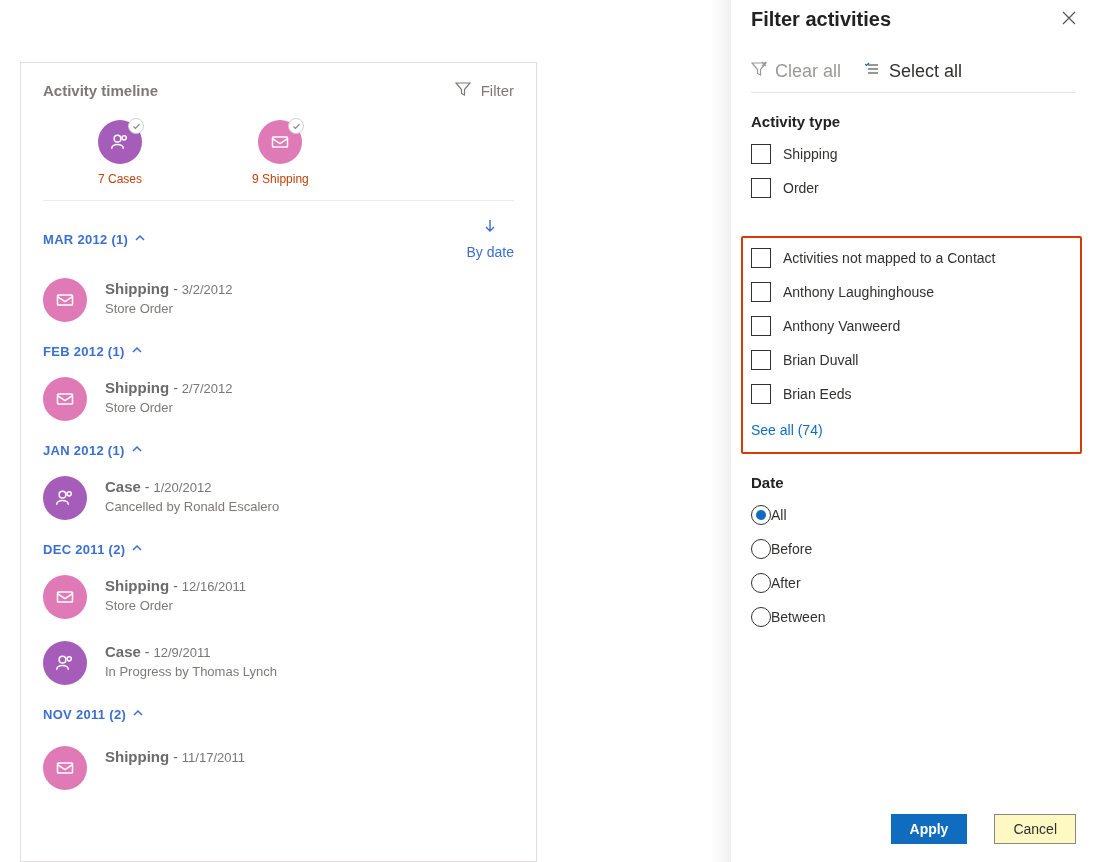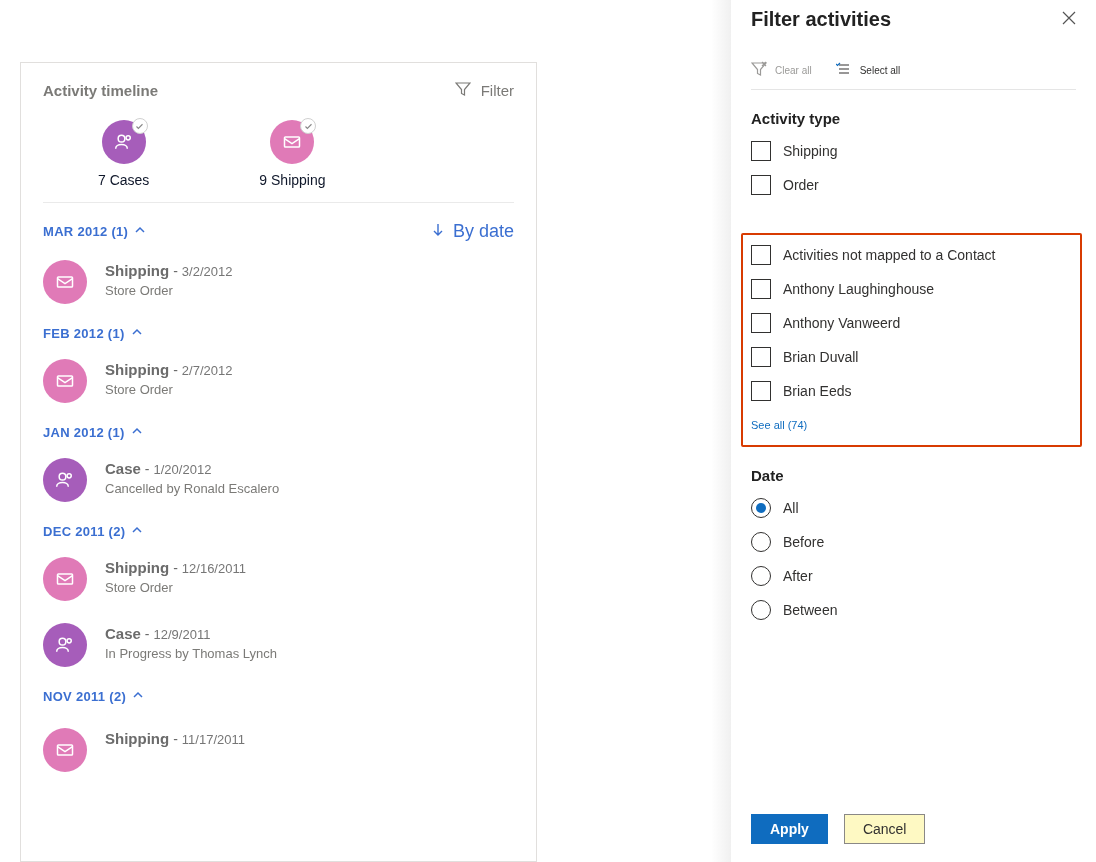--- a/index.html
+++ b/index.html
@@ -79,22 +79,22 @@
   height: 16px;
   border-radius: 50%;
   background: #fff;
   border: 1px solid #d0d0d0;
   display: flex;
   align-items: center;
   justify-content: center;
 }
 .check-badge svg { width: 9px; height: 9px; }
 .summary-label {
-  font-size: 14px;
-  color: #0f172a;
+  font-size: 12px;
+  color: #c2410c;
 }
 
 .section-divider {
   border: none;
   border-top: 1px solid #eaeaea;
   margin-bottom: 18px;
 }
 
 .group-header-row {
   display: flex;
@@ -116,22 +116,23 @@
 }
 .group-header svg { width: 12px; height: 12px; }
 
 .group-block { margin-bottom: 20px; }
 
 .bydate {
   display: flex;
   align-items: center;
   gap: 8px;
   color: #3b6fd1;
-  font-size: 18px;
-  cursor: pointer;
+  font-size: 14px;
+  cursor: pointer;
+  flex-direction: column;
 }
 .bydate svg { width: 14px; height: 14px; }
 
 .activity-row {
   display: flex;
   gap: 18px;
   margin-bottom: 22px;
 }
 .activity-icon {
   width: 44px;
@@ -194,21 +195,21 @@
   gap: 24px;
   align-items: center;
   border-bottom: 1px solid #e5e5e5;
   padding-bottom: 10px;
   margin-bottom: 20px;
 }
 .toolbar-btn {
   display: flex;
   align-items: center;
   gap: 8px;
-  font-size: 10px;
+  font-size: 18px;
   cursor: pointer;
 }
 .toolbar-btn.muted { color: #9b9a98; }
 .toolbar-btn svg { width: 16px; height: 16px; }
 
 .section-head {
   font-size: 15px;
   font-weight: 600;
   color: #222;
   margin-bottom: 14px;
@@ -233,29 +234,28 @@
 .contacts-frame {
   border: 2px solid #d83b01;
   border-radius: 2px;
   padding: 10px 8px 8px 8px;
   margin-left: -10px;
   margin-right: -6px;
 }
 
 .seeall {
   color: #0f6cbf;
-  font-size: 11px;
+  font-size: 14px;
   cursor: pointer;
   margin-top: 18px;
 }
 
 .radio-row {
   display: flex;
   align-items: center;
-  gap: 12px;
   margin-bottom: 14px;
   cursor: pointer;
 }
 .radio-outer {
   width: 20px;
   height: 20px;
   border: 1px solid #323130;
   border-radius: 50%;
   display: flex;
   align-items: center;
@@ -265,21 +265,22 @@
 .radio-outer.selected .radio-inner {
   width: 10px;
   height: 10px;
   background: #0f6cbf;
   border-radius: 50%;
 }
 
 .panel-footer {
   margin-top: auto;
   display: flex;
-  gap: 16px;
+  justify-content: flex-end;
+  gap: 27px;
   padding-top: 12px;
 }
 .btn {
   padding: 6px 18px;
   font-size: 14px;
   border: 1px solid transparent;
   cursor: pointer;
   font-weight: 600;
 }
 .btn.primary { background: #0f6cbf; color: #fff; }

